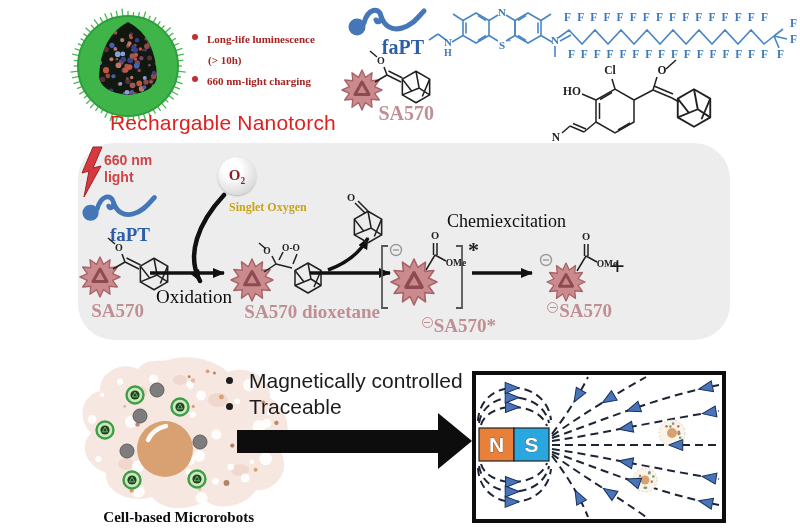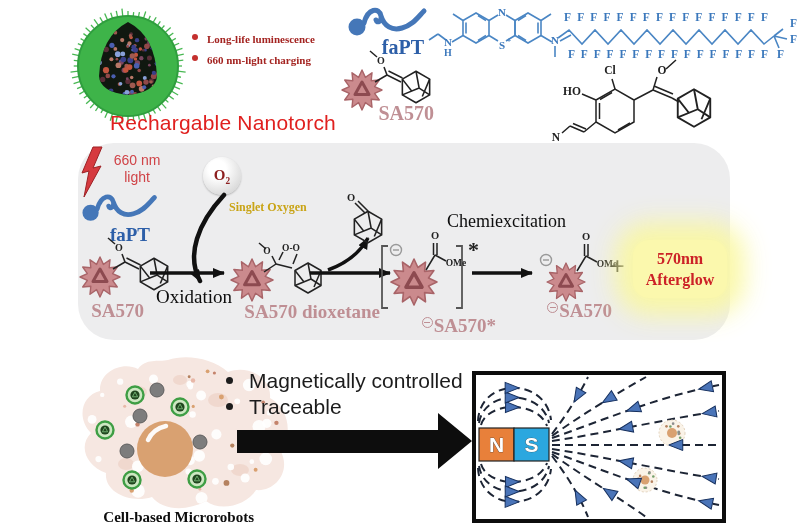--- a/index.html
+++ b/index.html
@@ -9,21 +9,21 @@
   .ctr{text-align:right}
   .title{font-family:"Liberation Sans",sans-serif;font-weight:normal;font-size:21px;color:#e0201f;letter-spacing:.2px}
   .features{font-size:11px;font-weight:bold;color:#a42421;line-height:21px}
   .frow{white-space:nowrap}
   .frow.indent{padding-left:16px}
   .rdot{display:inline-block;width:6px;height:6px;border-radius:50%;background:#c4302e;margin-right:9px;vertical-align:3px}
   .bluelabel{color:#2d5fa8;font-weight:bold;font-size:20px}
   .mauve{color:#bf8f94;font-weight:bold;font-size:19px;white-space:nowrap}
   .blackserif{color:#0d0d0d;font-weight:normal}
   .gold{color:#c9a416;font-weight:bold;font-size:12px;white-space:nowrap}
-  .lightred{color:#d04347;font-weight:normal;font-size:14px;line-height:17px;font-family:"Liberation Sans",sans-serif;text-align:center}
+  .lightred{color:#d04347;font-weight:bold;font-size:14px;line-height:17px;font-family:"Liberation Sans",sans-serif;text-align:left}
   .graybox{background:#ededee;border-radius:36px}
   .badge{border-radius:50%;display:flex;align-items:center;justify-content:center;
          color:#8d1f1f;font-weight:bold;font-size:15px}
   .o2badge{background:radial-gradient(circle at 38% 32%,#ffffff 25%,#c9c9c9);box-shadow:0 1px 2px rgba(0,0,0,.25)}
   .so2badge{background:radial-gradient(circle at 40% 33%,#fdf08a 20%,#e9c427);color:#9e1b1e;box-shadow:0 1px 2px rgba(0,0,0,.2)}
   sub{font-size:.62em}
   sup{font-size:.62em}
   .glow{background:#fbf8ad;border-radius:16px;box-shadow:0 0 24px 18px rgba(250,247,160,.9);
         color:#cc2127;font-weight:bold;font-size:16px;line-height:21px;
         display:flex;flex-direction:column;align-items:center;justify-content:center}
@@ -231,20 +231,21 @@
         <circle cx="96.66383777994027" cy="39.20493085516814" r="1.9229613728341293" fill="#88a0d8"></circle>
         <circle cx="90.98721798545851" cy="82.09316414523244" r="2.7136682952623232" fill="#904848"></circle>
         <circle cx="74.52316598803611" cy="67.03682203597711" r="2.8517619905614993" fill="#c2553f"></circle>
       </g>
   </svg>
 
   <div class="abs title ctr" style="left:86px;top:111px;width:250px">Rechargable Nanotorch</div>
 
   <div class="abs features" style="left:192px;top:29px">
     <div class="frow"><span class="rdot"></span><span>Long-life luminescence</span></div>
+    <div class="frow indent"><span>(&gt; 10h)</span></div>
     <div class="frow"><span class="rdot"></span><span>660 nm-light charging</span></div>
   </div>
 
   <svg class="abs" style="left:348px;top:4px;color:#4577b8" width="86" height="36" viewBox="0 0 86 36">
       <use href="#squig"></use>
     </svg>
   <div class="abs bluelabel ctr" style="left:352px;top:36px;width:72px">faPT</div>
 
   <svg class="abs" style="left:424px;top:0" width="162" height="64" viewBox="0 0 162 64">
     <g stroke="#4a86c4" stroke-width="1.6" fill="none">
@@ -304,21 +305,21 @@
   </svg>
   <div class="abs lightred" style="left:104px;top:152px;width:66px">
     <div>660 nm</div>
       <div>light</div>
   </div>
   <svg class="abs" style="left:82px;top:190px;color:#4577b8" width="82" height="36" viewBox="0 0 86 36">
       <use href="#squig"></use>
     </svg>
   <div class="abs bluelabel ctr" style="left:80px;top:224px;width:70px;font-size:19px">faPT</div>
 
-  <div class="abs badge o2badge" style="left:203px;top:157px;width:38px;height:38px">
+  <div class="abs badge o2badge" style="left:218px;top:157px;width:38px;height:38px">
     <span><span>O</span><sub>2</sub></span>
   </div>
   <div class="abs gold" style="left:229px;top:200px">Singlet Oxygen</div>
 
   <svg class="abs" style="left:78px;top:143px" width="652" height="197" viewBox="0 0 652 197">
     <defs>
       <marker id="ah" markerUnits="userSpaceOnUse" markerWidth="14" markerHeight="12" refX="11" refY="5" orient="auto">
         <path d="M0,0 L12,5 L0,10 Z" fill="#111"></path>
       </marker>
     </defs>
@@ -376,24 +377,20 @@
   <div class="abs mauve ctr" style="left:76px;top:300px;width:68px">SA570</div>
   <div class="abs mauve ctr" style="left:228px;top:301px;width:152px">SA570 dioxetane</div>
   <div class="abs blackserif ctr" style="left:410px;top:211px;width:156px;font-size:18px">Chemiexcitation</div>
   <div class="abs mauve ctr" style="left:392px;top:315px;width:104px">
     <span class="ominus"></span><span>SA570*</span>
   </div>
   <div class="abs mauve ctr" style="left:522px;top:300px;width:90px">
     <span class="ominus"></span><span>SA570</span>
   </div>
   <div class="abs plus" style="left:610px;top:252px">+</div>
-  <div class="abs glow" style="left:633px;top:240px;width:94px;height:58px">
-    <div>570nm</div>
-      <div>Afterglow</div>
-  </div>
 
   <svg class="abs" style="left:68px;top:352px" width="230" height="164" viewBox="0 0 230 164">
     <clipPath id="cellclip">
       <path d="M100,8 C118,2 144,6 160,20 C180,12 204,26 202,46 C220,56 226,82 212,98 C224,118 208,140 188,138 C178,154 152,160 138,149 C118,160 94,158 84,145 C62,152 36,140 38,121 C18,114 10,94 23,81 C8,66 14,43 32,39 C31,20 54,9 70,17 C78,6 90,10 100,8 Z"></path>
     </clipPath>
     <path d="M100,8 C118,2 144,6 160,20 C180,12 204,26 202,46 C220,56 226,82 212,98 C224,118 208,140 188,138 C178,154 152,160 138,149 C118,160 94,158 84,145 C62,152 36,140 38,121 C18,114 10,94 23,81 C8,66 14,43 32,39 C31,20 54,9 70,17 C78,6 90,10 100,8 Z" fill="#f6e7e1"></path>
     <g fill="#f0d8ce">
       <ellipse cx="70" cy="40" rx="9" ry="6"></ellipse>
         <ellipse cx="150" cy="48" rx="10" ry="7"></ellipse>
       <ellipse cx="58" cy="112" rx="8" ry="6"></ellipse>

